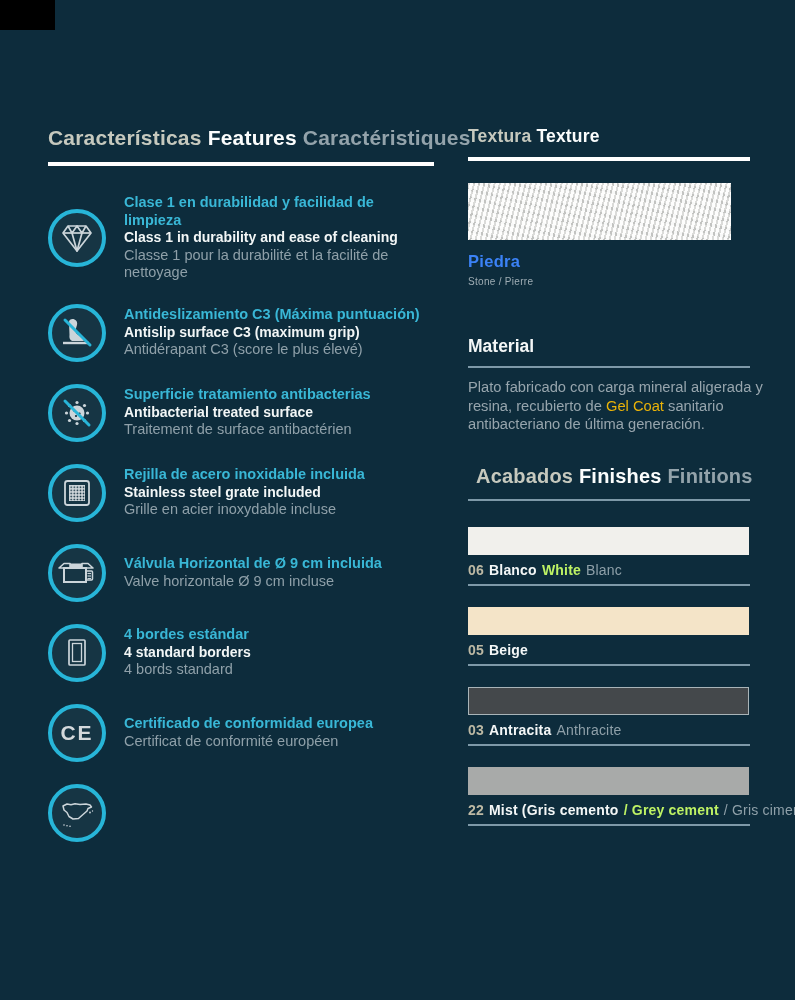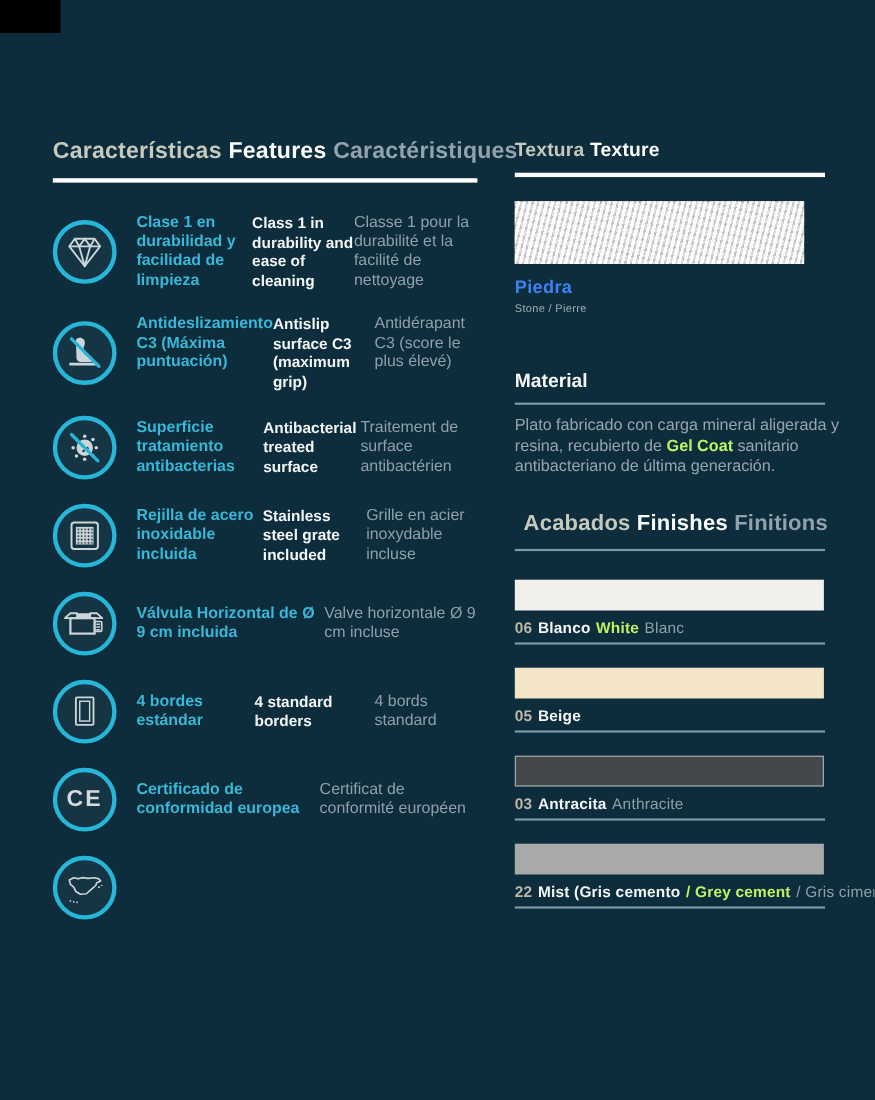--- a/index.html
+++ b/index.html
@@ -30,21 +30,21 @@
   
   .feature-list{margin-top:28px;display:flex;flex-direction:column;gap:22px;}
   .feature{display:flex;align-items:center;gap:18px;min-height:58px;}
   .icon-circle{
     width:58px;height:58px;flex:0 0 auto;box-sizing:border-box;
     border:4px solid #27b5d8;border-radius:50%;
     background:rgba(205,226,235,0.05);
     display:flex;align-items:center;justify-content:center;
     color:#ccd5da;
   }
-  .f-lines{display:flex;flex-direction:row;}
+  .f-lines{display:flex;flex-direction:column;}
   .f-es{color:#39b7d6;font-weight:bold;font-size:14.5px;line-height:17.5px;}
   .f-en{color:#f2f6f6;font-weight:bold;font-size:14px;line-height:17.5px;}
   .f-fr{color:#8fa0a9;font-size:14.5px;line-height:17.5px;}
   .ce-text{font-size:21px;font-weight:bold;letter-spacing:2px;color:#d4d9dc;}
 
   
   .texture-strip{
     margin-top:22px;width:263px;height:57px;
     background:
       repeating-linear-gradient(104deg, rgba(150,152,150,.28) 0 2px, rgba(255,255,255,.85) 2px 5px),
@@ -54,21 +54,21 @@
   .texture-name{margin-top:12px;font-size:16.5px;font-weight:bold;color:#3b82f6;letter-spacing:.3px;}
   .texture-sub{margin-top:5px;font-size:10px;color:#9fadb4;letter-spacing:.3px;}
 
   
   .material-block{margin-top:49px;}
   .material-heading{
     font-size:17.5px;font-weight:bold;color:#f4f7f7;
     padding-bottom:9px;border-bottom:2px solid #7e99a8;
   }
   .material-text{margin-top:10px;color:#97a5ad;font-size:14.7px;line-height:18.6px;width:296px;}
-  .material-text .bold{font-weight:bold;color:#bef264;}
+  .material-text .bold{font-weight:normal;color:#eab308;}
 
   
   .finishes-block{margin-top:31px;}
   .finishes-heading{
     font-size:20px;font-weight:bold;letter-spacing:.2px;
     padding:0 0 11px 8px;border-bottom:2px solid #7e99a8;white-space:nowrap;
   }
   .swatch-list{margin-top:26px;}
   .swatch-group{margin-bottom:21px;}
   .swatch{width:281px;height:28px;box-sizing:border-box;}

